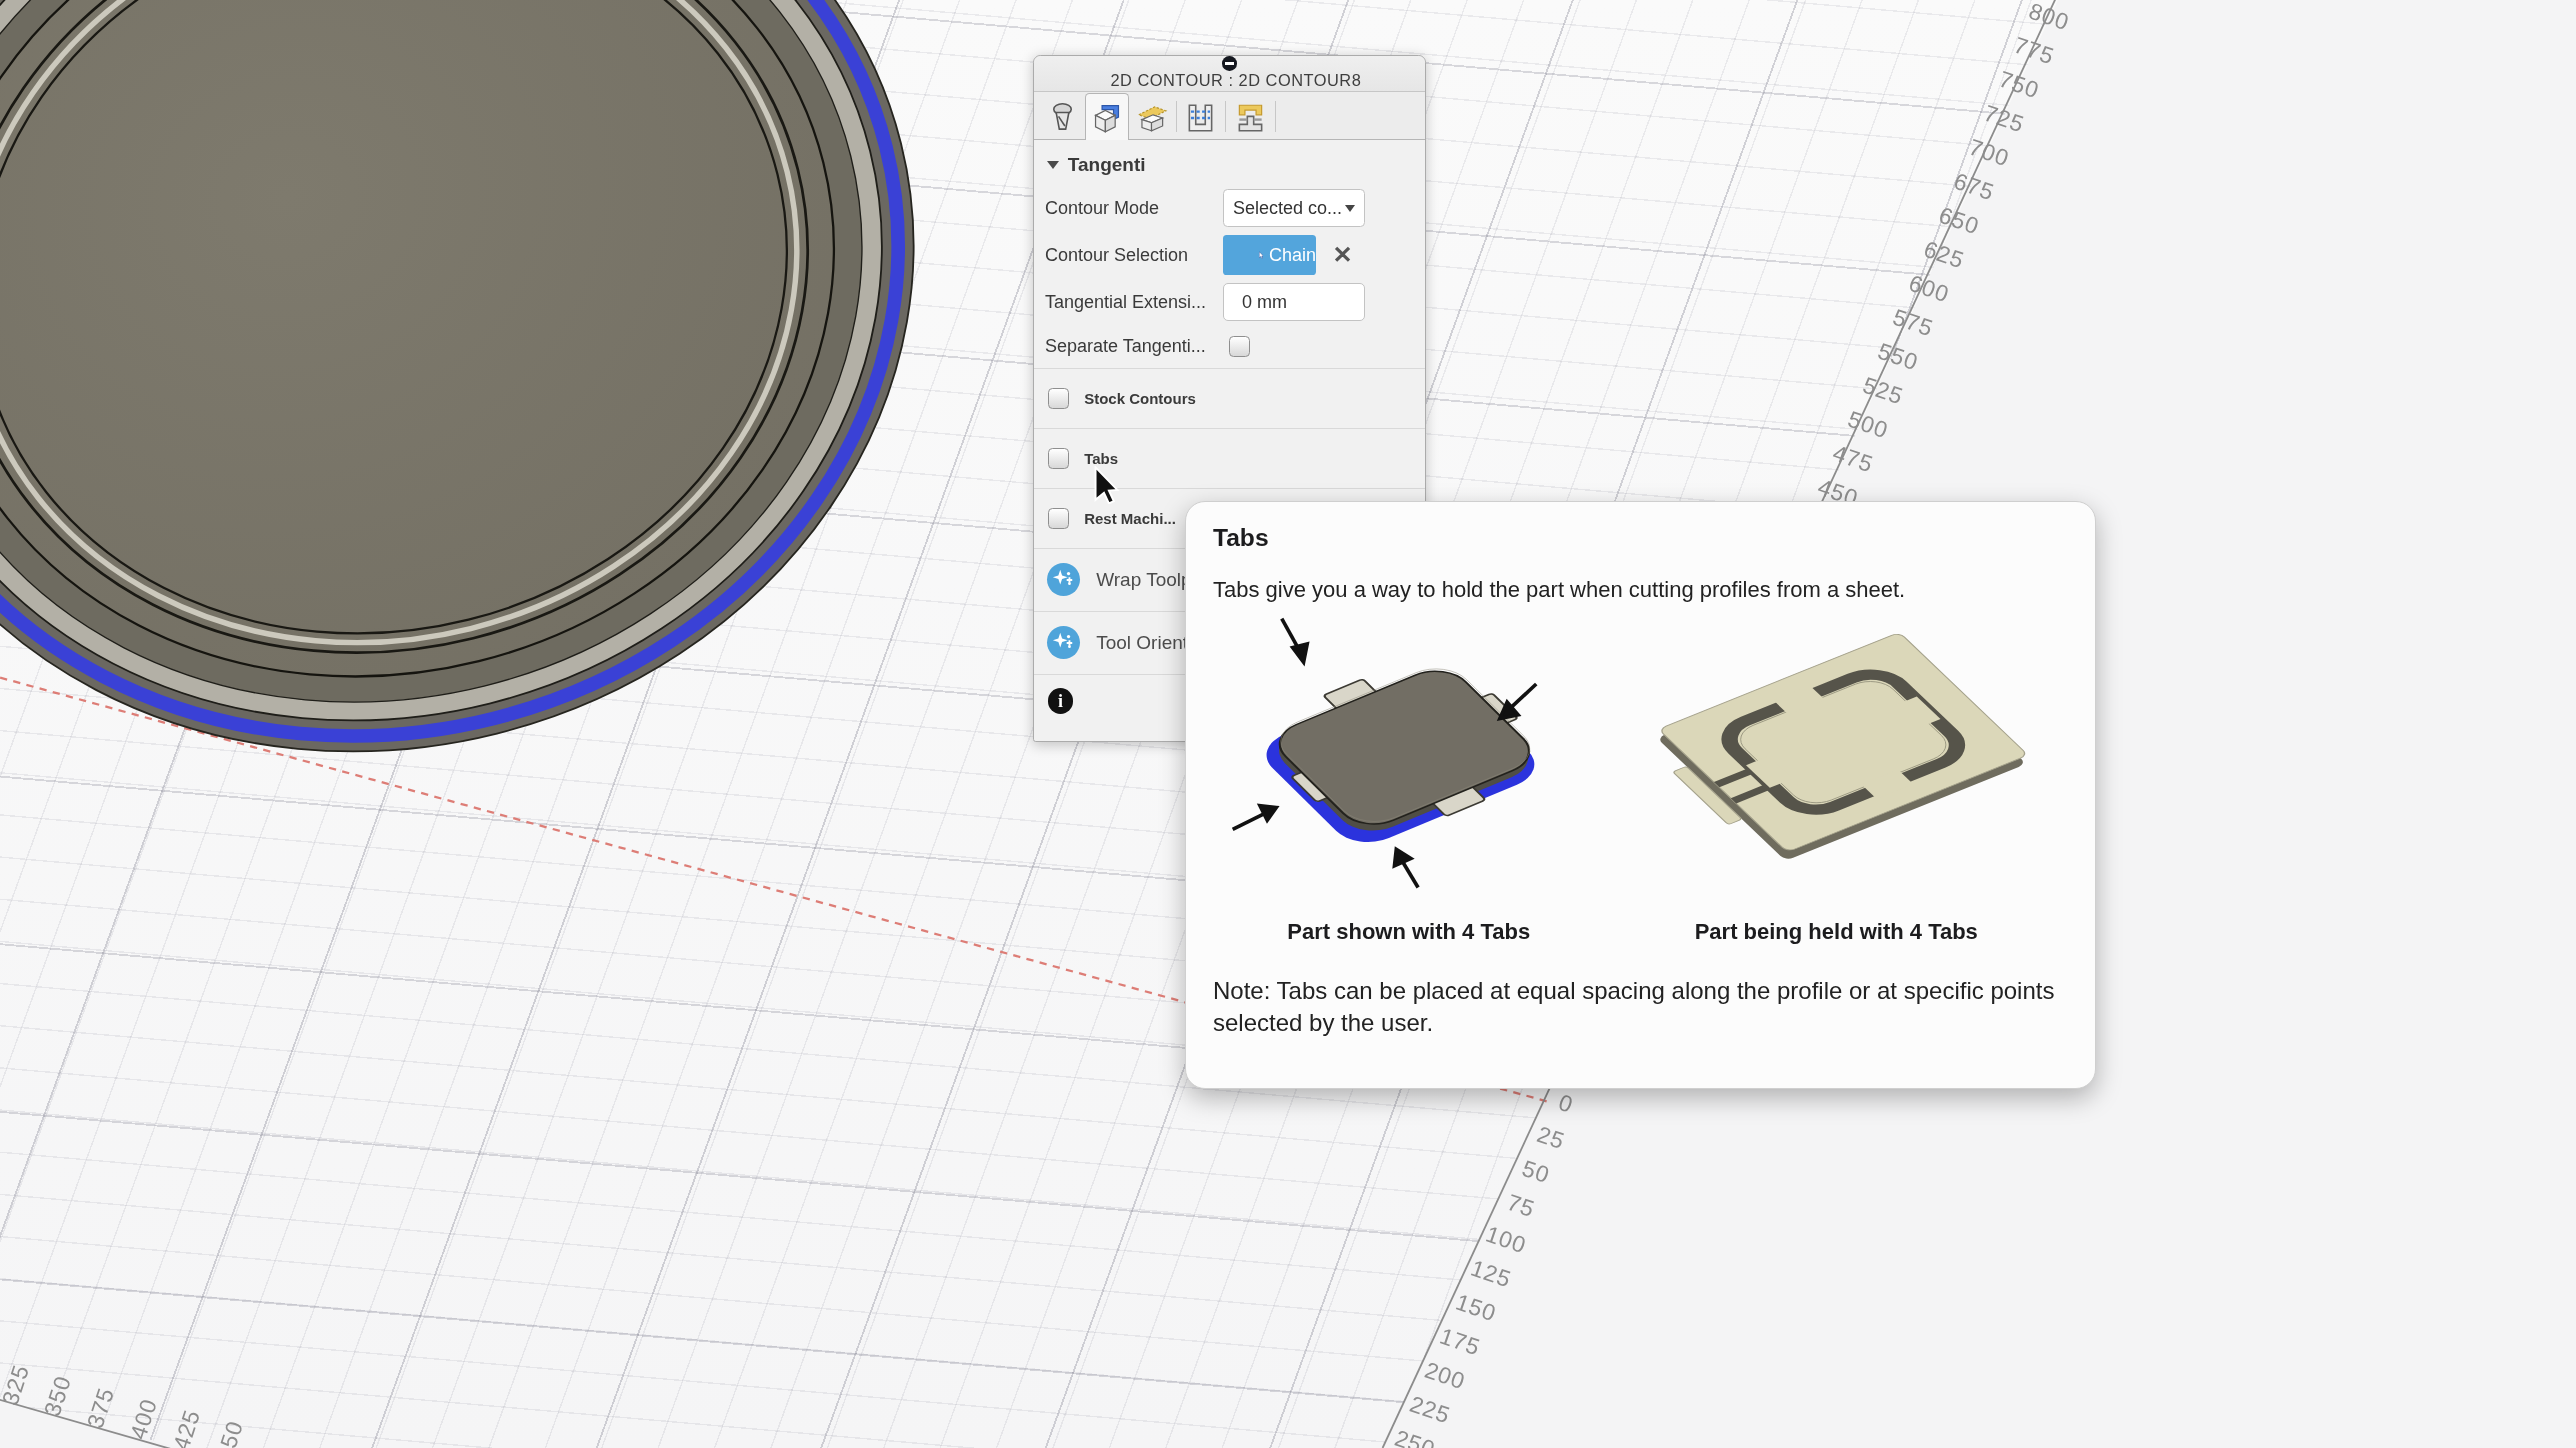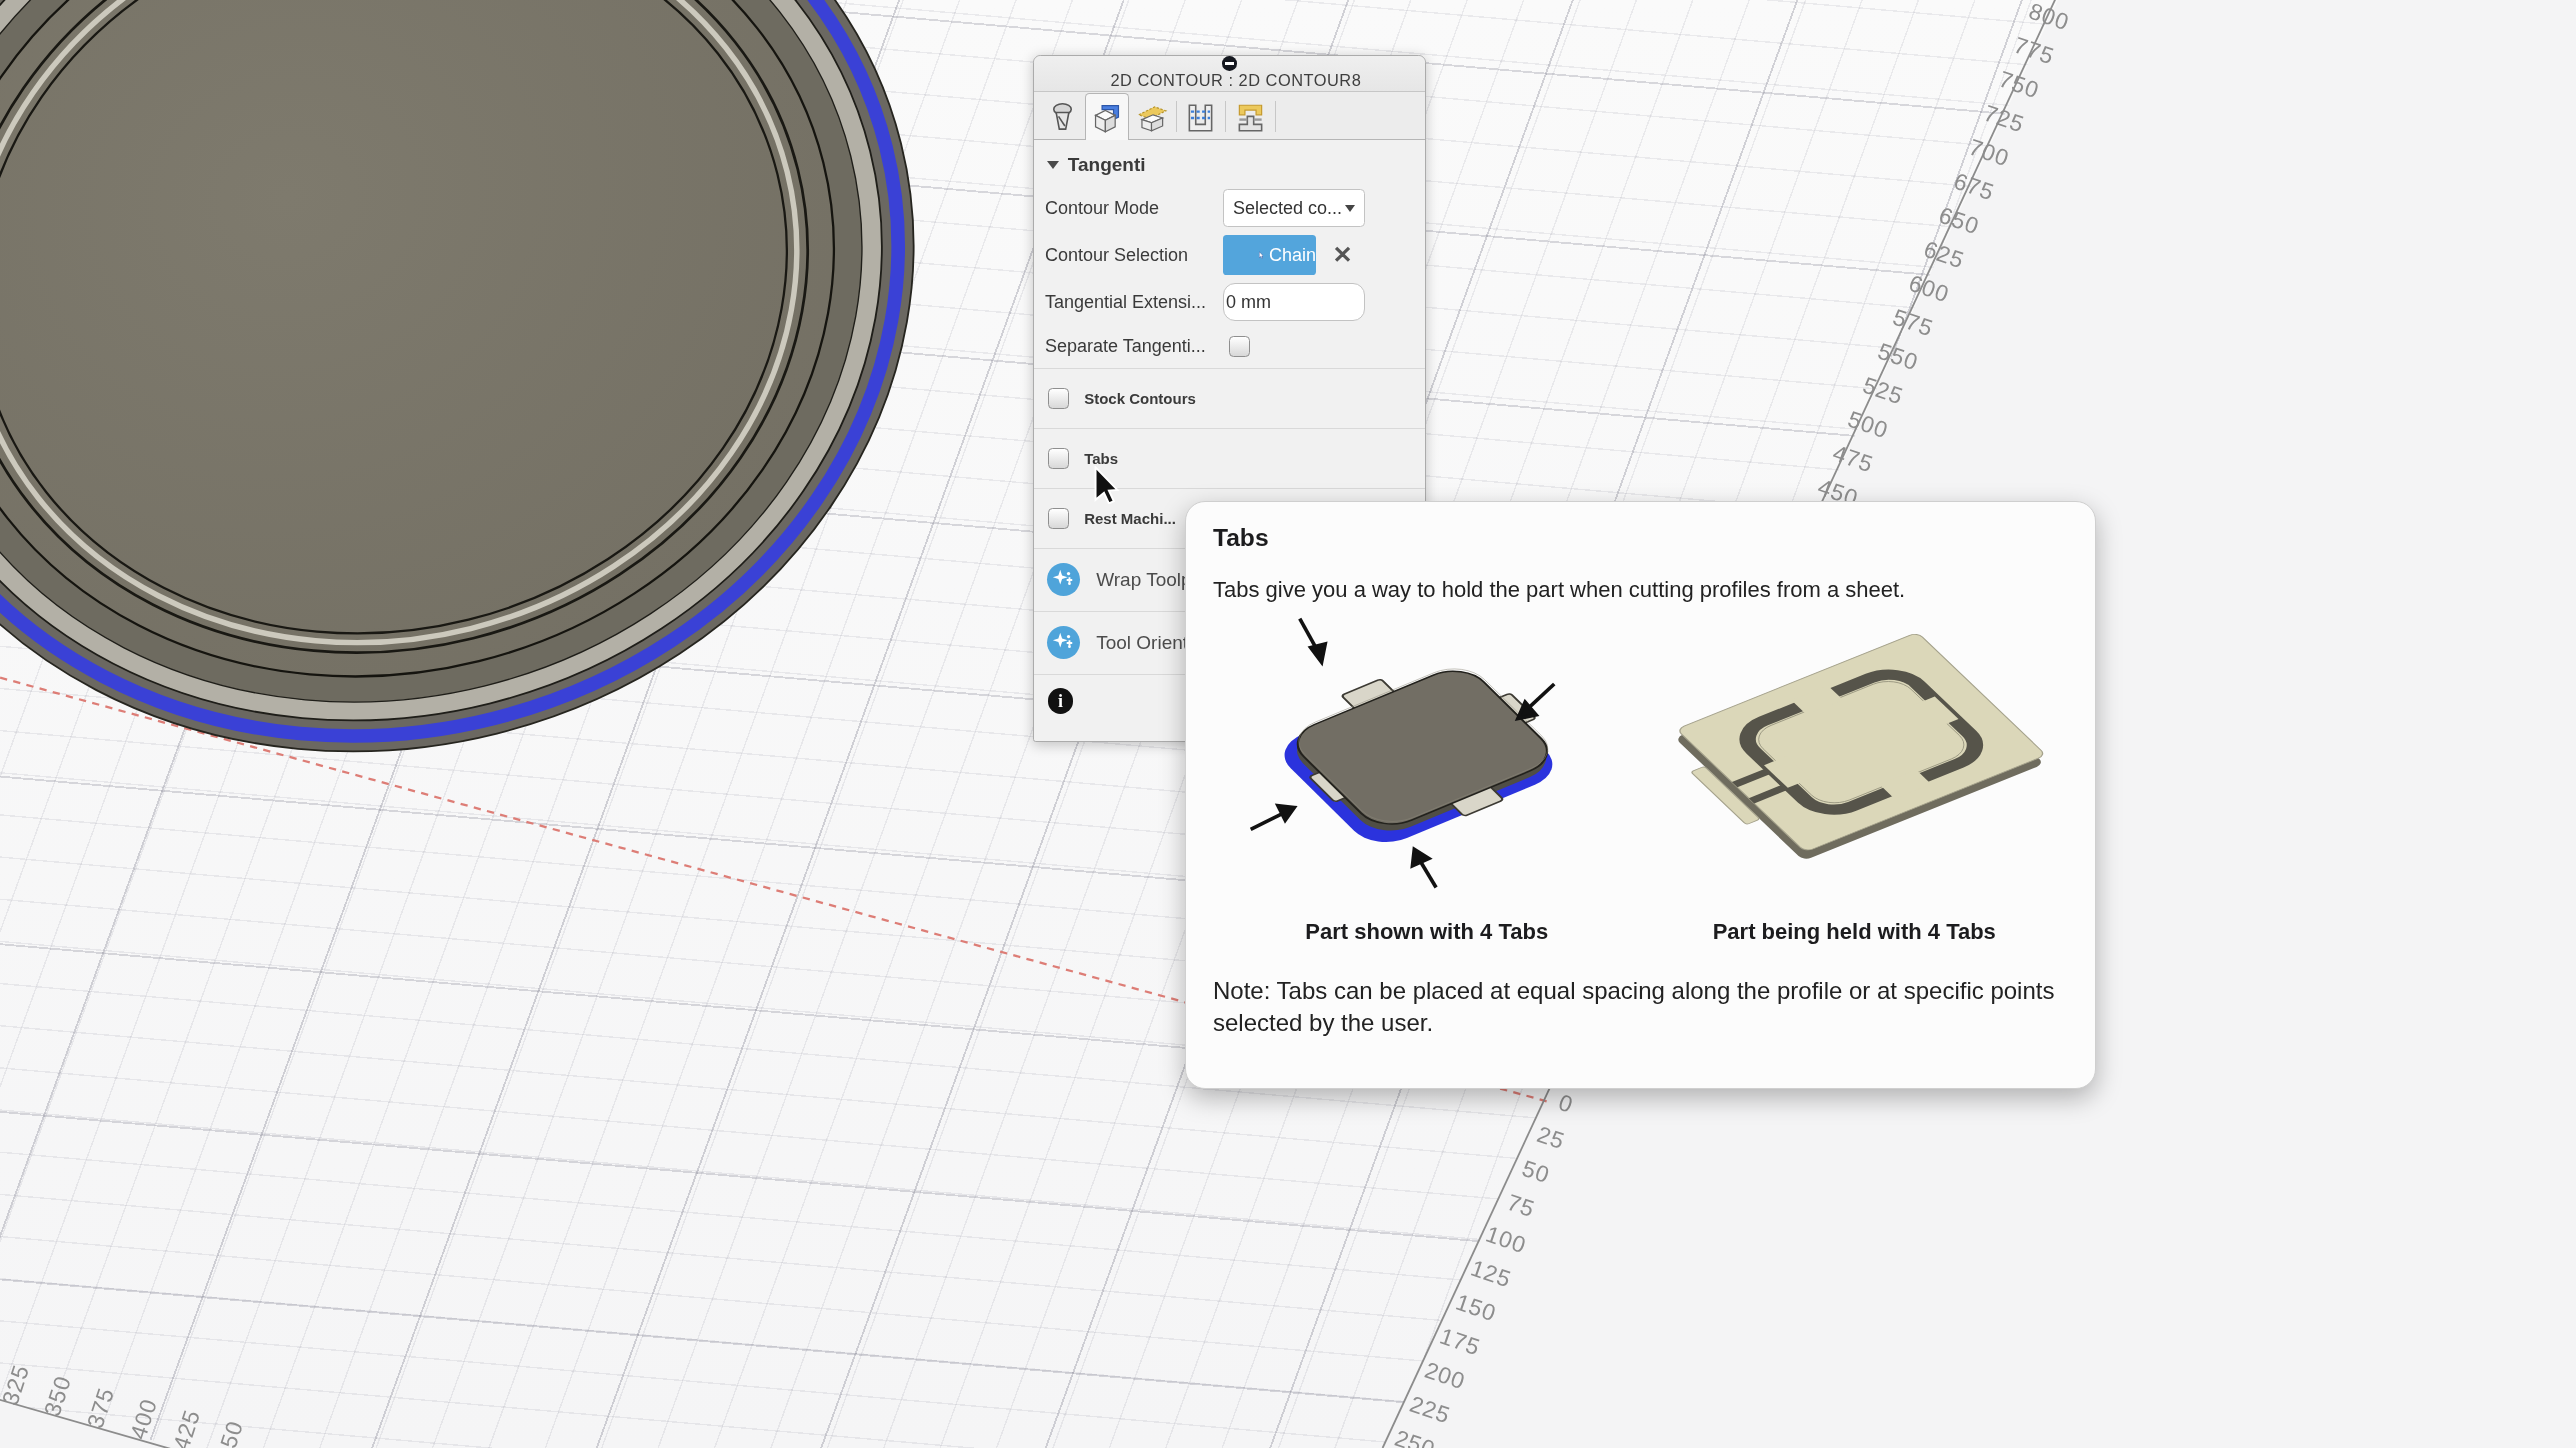--- a/index.html
+++ b/index.html
@@ -69,22 +69,22 @@
     display:flex; align-items:center; justify-content:space-between; padding:0 9px;
     font-size:18px; color:#333;
   }
   .caret-down { width:0; height:0; border-left:5.5px solid transparent; border-right:5.5px solid transparent; border-top:7.3px solid #444; }
   .chip {
     width:93px; height:40px; border-radius:3.6px; display:flex; align-items:center; justify-content:center; gap:5.5px;
     color:#fff; font-size:18px;
   }
   .xbtn { margin-left:16.4px; font-size:24px; color:#555; line-height:1; font-weight:bold; }
   .text-input {
-    width:142px; height:38px; background:#fff; border:0.9px solid #c3c3c3; border-radius:12px;
-    font-size:18px; color:#333; display:flex; align-items:center; padding:0 2px;
+    width:142px; height:38px; background:#fff; border:0.9px solid #c3c3c3; border-radius:5px;
+    font-size:18px; color:#333; display:flex; align-items:center; padding:0 18px;
   }
   .checkbox {
     width:21px; height:21px; border:1.8px solid #8f8f8f; border-radius:4.5px;
     background:linear-gradient(#ffffff,#d8d8d8);
   }
   .divider { border-top:0.9px solid #d9d9d9; margin:0 -11px; }
 
   .toggle-row { display:flex; align-items:center; height:59px; gap:15.5px; padding-left:2.7px; }
   .toggle-label { font-weight:bold; font-size:15px; color:#3a3a3a; white-space:nowrap; }
 
@@ -97,21 +97,21 @@
     font-weight:bold; display:flex; align-items:center; justify-content:center; font-family:"Liberation Serif", serif; }
 
   
   .tooltip {
     position:absolute; left:1185px; top:501px; width:911px; height:588px; z-index:4;
     background:#fcfcfc; border:0.9px solid #cfcfcf; border-radius:20px;
     box-shadow:0 9px 25.5px rgba(0,0,0,0.28); padding:18px 27px;
   }
   .tt-title { font-size:24.6px; font-weight:bold; color:#1c1c1e; margin-top:3.6px; }
   .tt-body { font-size:22px; color:#222; margin-top:25.5px; }
-  .tt-figs { position:absolute; left:27px; top:102px; width:855px; display:flex; }
+  .tt-figs { position:absolute; left:9px; top:102px; width:855px; display:flex; }
   .fig { width:428px; display:flex; flex-direction:column; align-items:center; }
   .fig-caption { font-size:22px; font-weight:bold; color:#1c1c1e; margin-top:5.5px; }
   .tt-note { position:absolute; left:27px; top:473px; width:860px; font-size:24px; color:#222; line-height:1.32; }
 
   .cursor-overlay { position:absolute; z-index:6; pointer-events:none; }
 </style>
 </head>
 <body>
 
 <div id="stage">

